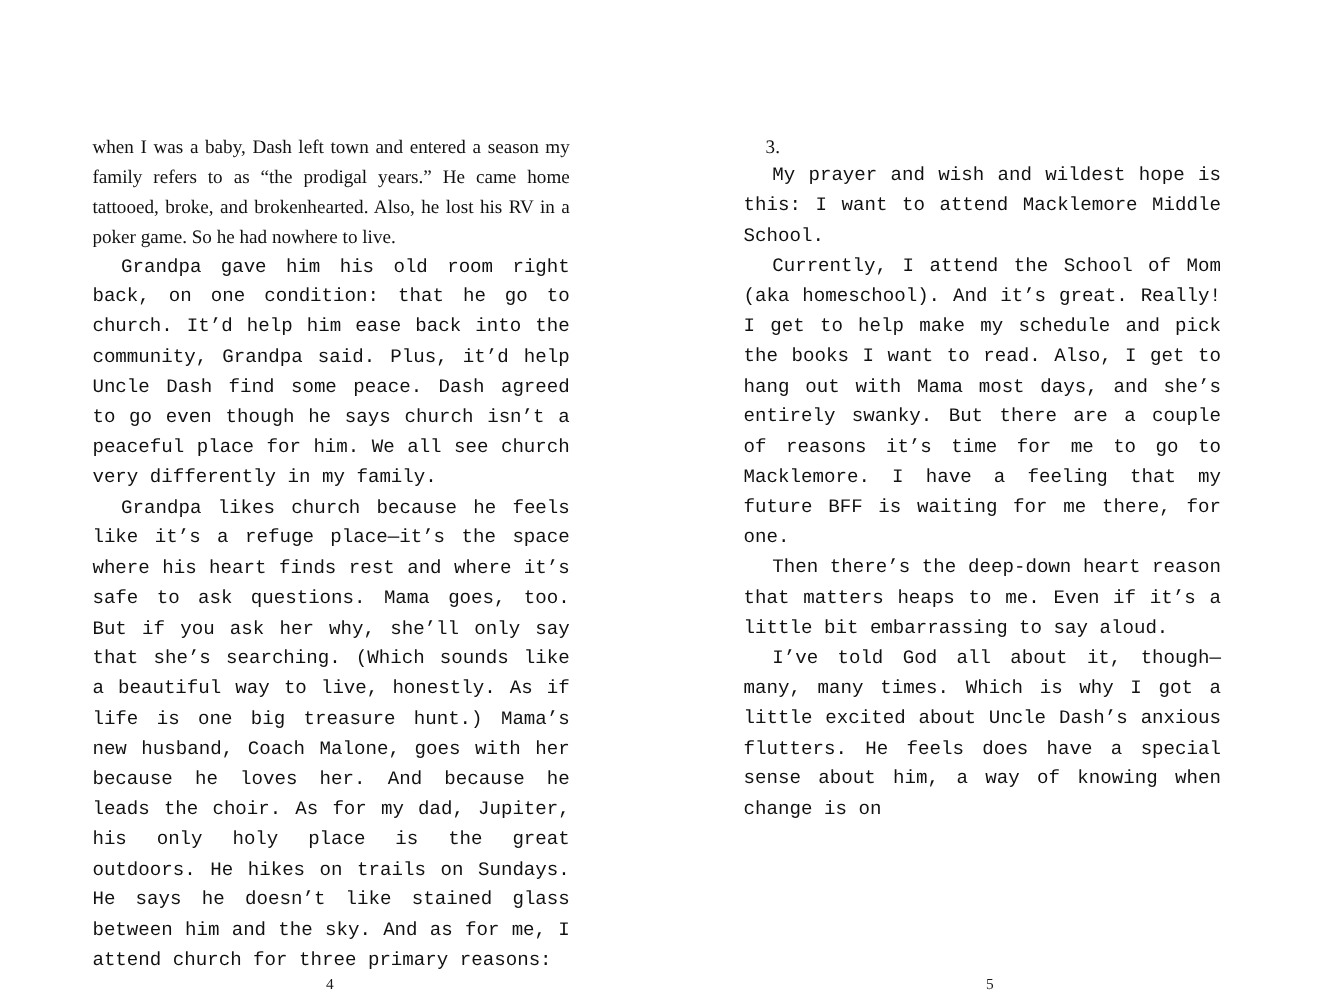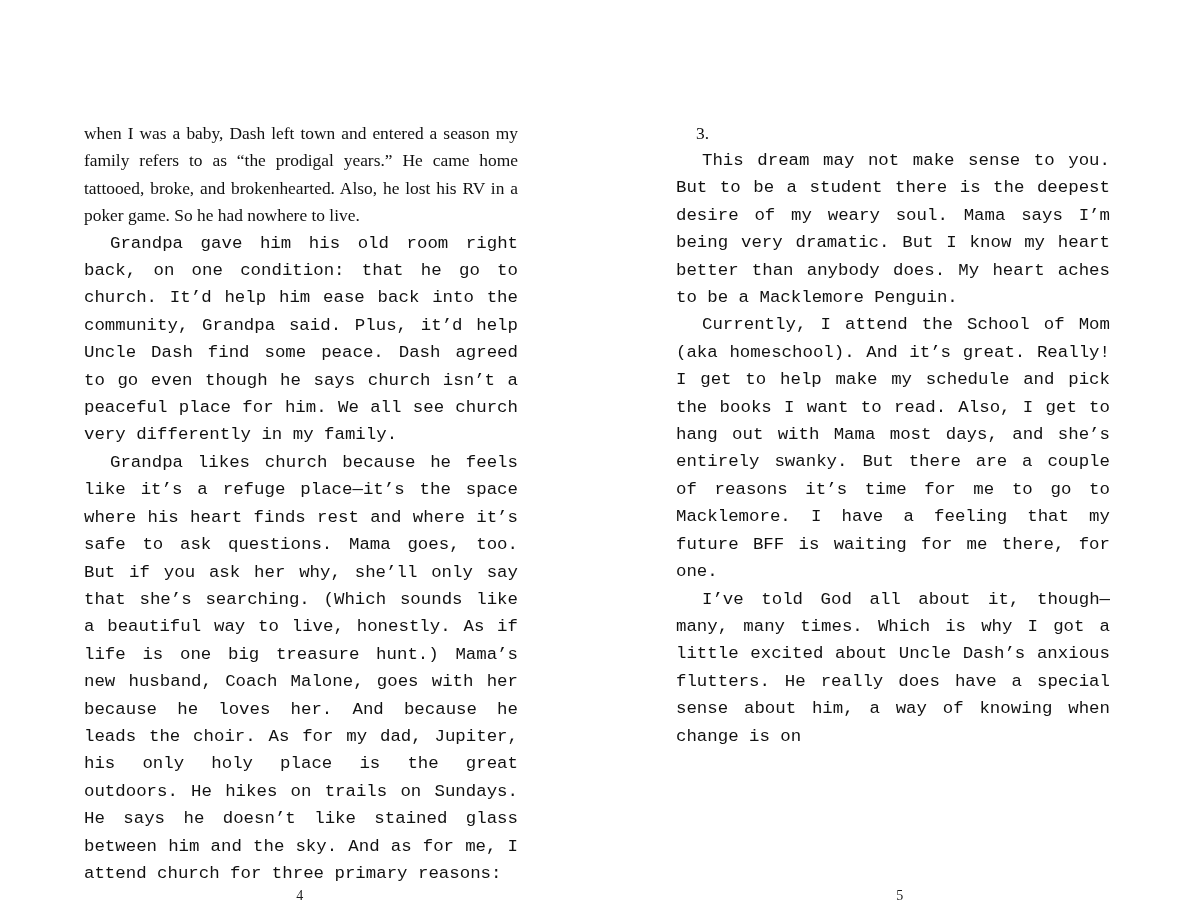--- a/index.html
+++ b/index.html
@@ -121,20 +121,21 @@
   </div>
 
   <div class="page page-right">
     <div class="text-col">
       <ol class="list tight">
         <li>
           <span class="num">3.</span>
         </li>
       </ol>
       <div class="para-gap"></div>
-      <p class="para indent">This dream may not make sense to you. But to be a student there is the deepest desire of my weary soul. Mama says I’m being very dramatic. But I know my heart better than anybody does. My heart aches to be a Macklemore Penguin.</p>
+      <p class="para indent">My prayer and wish and wildest hope is this: I want to attend Macklemore Middle School.</p>
       <p class="para indent">Currently, I attend the School of Mom (aka homeschool). And it’s great. Really! I get to help make my schedule and pick the books I want to read. Also, I get to hang out with Mama most days, and she’s entirely swanky. But there are a couple of reasons it’s time for me to go to Macklemore. I have a feeling that my future BFF is waiting for me there, for one.</p>
-      <p class="para indent">I’ve told God all about it, though—many, many times. Which is why I got a little excited about Uncle Dash’s anxious flutters. He really does have a special sense about him, a way of knowing when change is on</p>
+      <p class="para indent">Then there’s the deep-down heart reason that matters heaps to me. Even if it’s a little bit embarrassing to say aloud.</p>
+      <p class="para indent">I’ve told God all about it, though—many, many times. Which is why I got a little excited about Uncle Dash’s anxious flutters. He feels does have a special sense about him, a way of knowing when change is on</p>
     </div>
     <div class="folio folio-right">5</div>
   </div>
 
 </div>
 
 </body></html>

